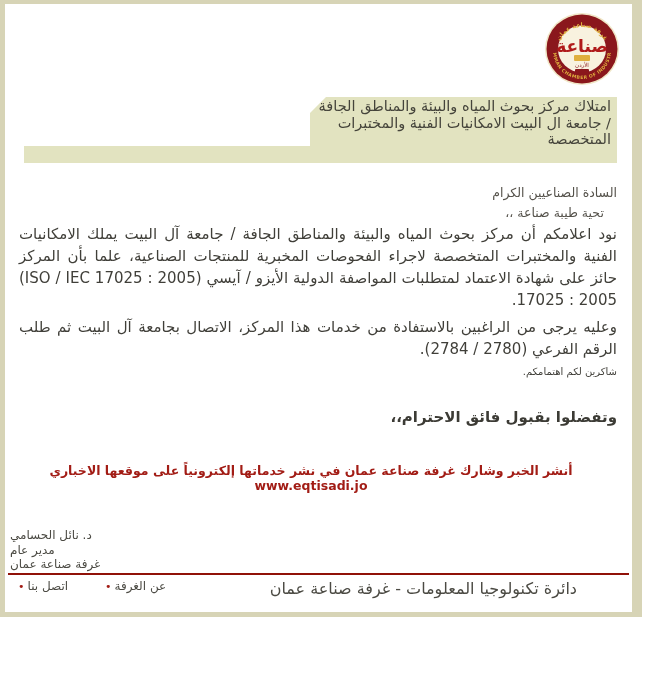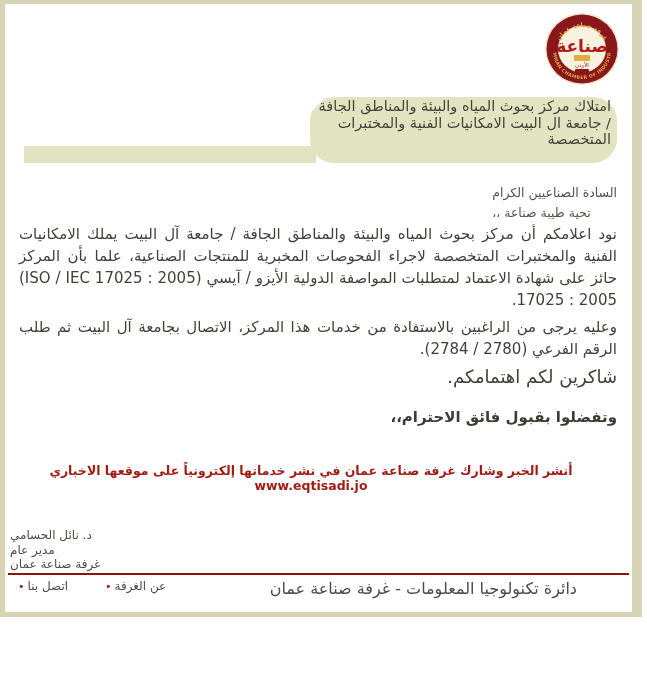--- a/index.html
+++ b/index.html
@@ -14,39 +14,38 @@
     border-bottom:5px solid #d7d4b6;
   }
   .logo-wrap { position:absolute; top:8px; right:12px; width:76px; height:74px; }
   .title-box {
     position:absolute; top:93px; right:15px; width:307px; height:66px;
     background:#e2e3c0; color:#45443b;
     direction:rtl; text-align:right;
     font-size:14.5px; font-weight:normal; line-height:16.5px;
     padding:1px 6px 0 4px;
     clip-path:polygon(0 16px, 16px 0, 100% 0, 100% 100%, 0 100%);
-    border-radius:24px;
   }
   .title-strip {
     position:absolute; top:142px; left:19px; width:292px; height:17px;
     background:#e2e3c0;
   }
   .greeting {
-    position:absolute; top:179px; right:15px; direction:rtl; text-align:left;
+    position:absolute; top:179px; right:15px; direction:rtl; text-align:center;
     font-size:12.5px; line-height:20px; color:#55524b;
   }
   .para {
     position:absolute; right:15px; width:598px; direction:rtl;
     text-align:justify; font-size:15px; line-height:22px; color:#403f39;
   }
   .p1 { top:219px;margin-left:41px; }
   .p2 { top:312px; }
   .thanks {
     position:absolute; top:362px; right:15px; direction:rtl; text-align:right;
-    font-size:18px; color:#403f39;margin-left:18px;
+    font-size:10px; color:#403f39;margin-left:18px;
   }
   .closing {
     position:absolute; top:404px; right:15px; direction:rtl; text-align:left;
     font-size:15px; font-weight:bold; color:#3c3b35;
   }
   .share-line {
     position:absolute; top:459px; right:15px; direction:rtl; text-align:center;
     font-size:12.5px; font-weight:bold; color:#a21c15; cursor:pointer;
   }
   .share-line .url { direction:ltr; unicode-bidi:embed; }

